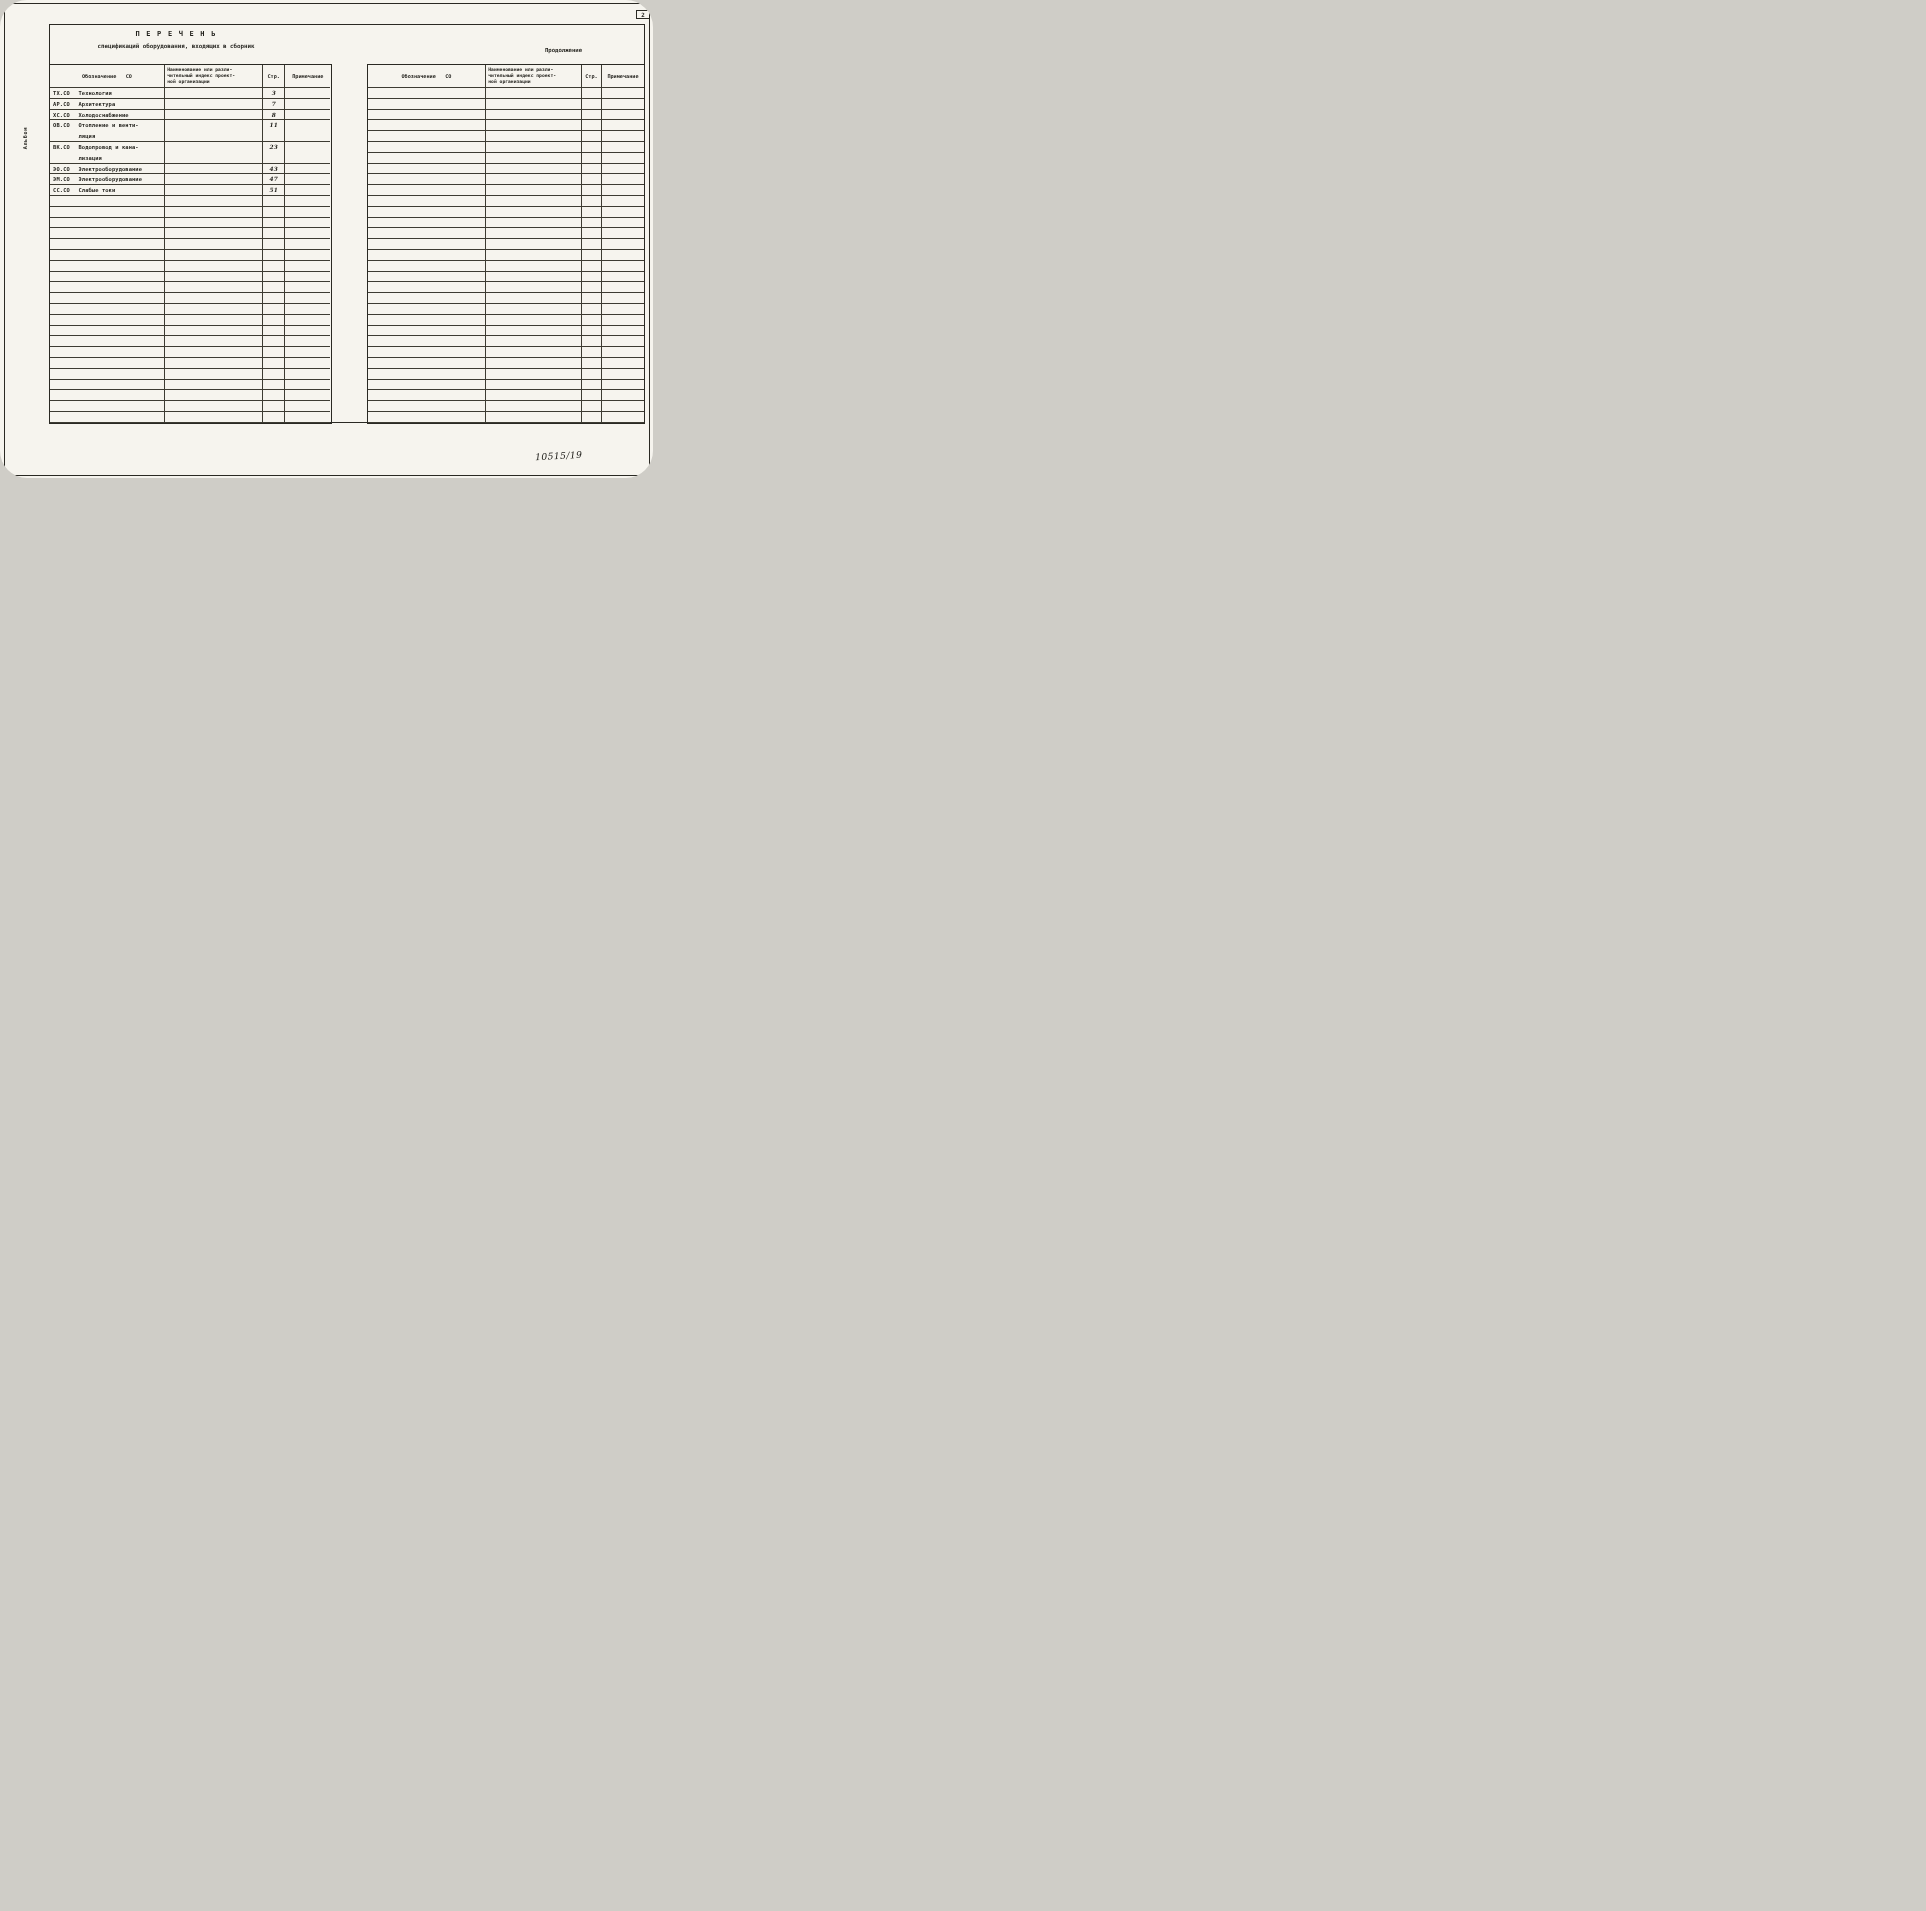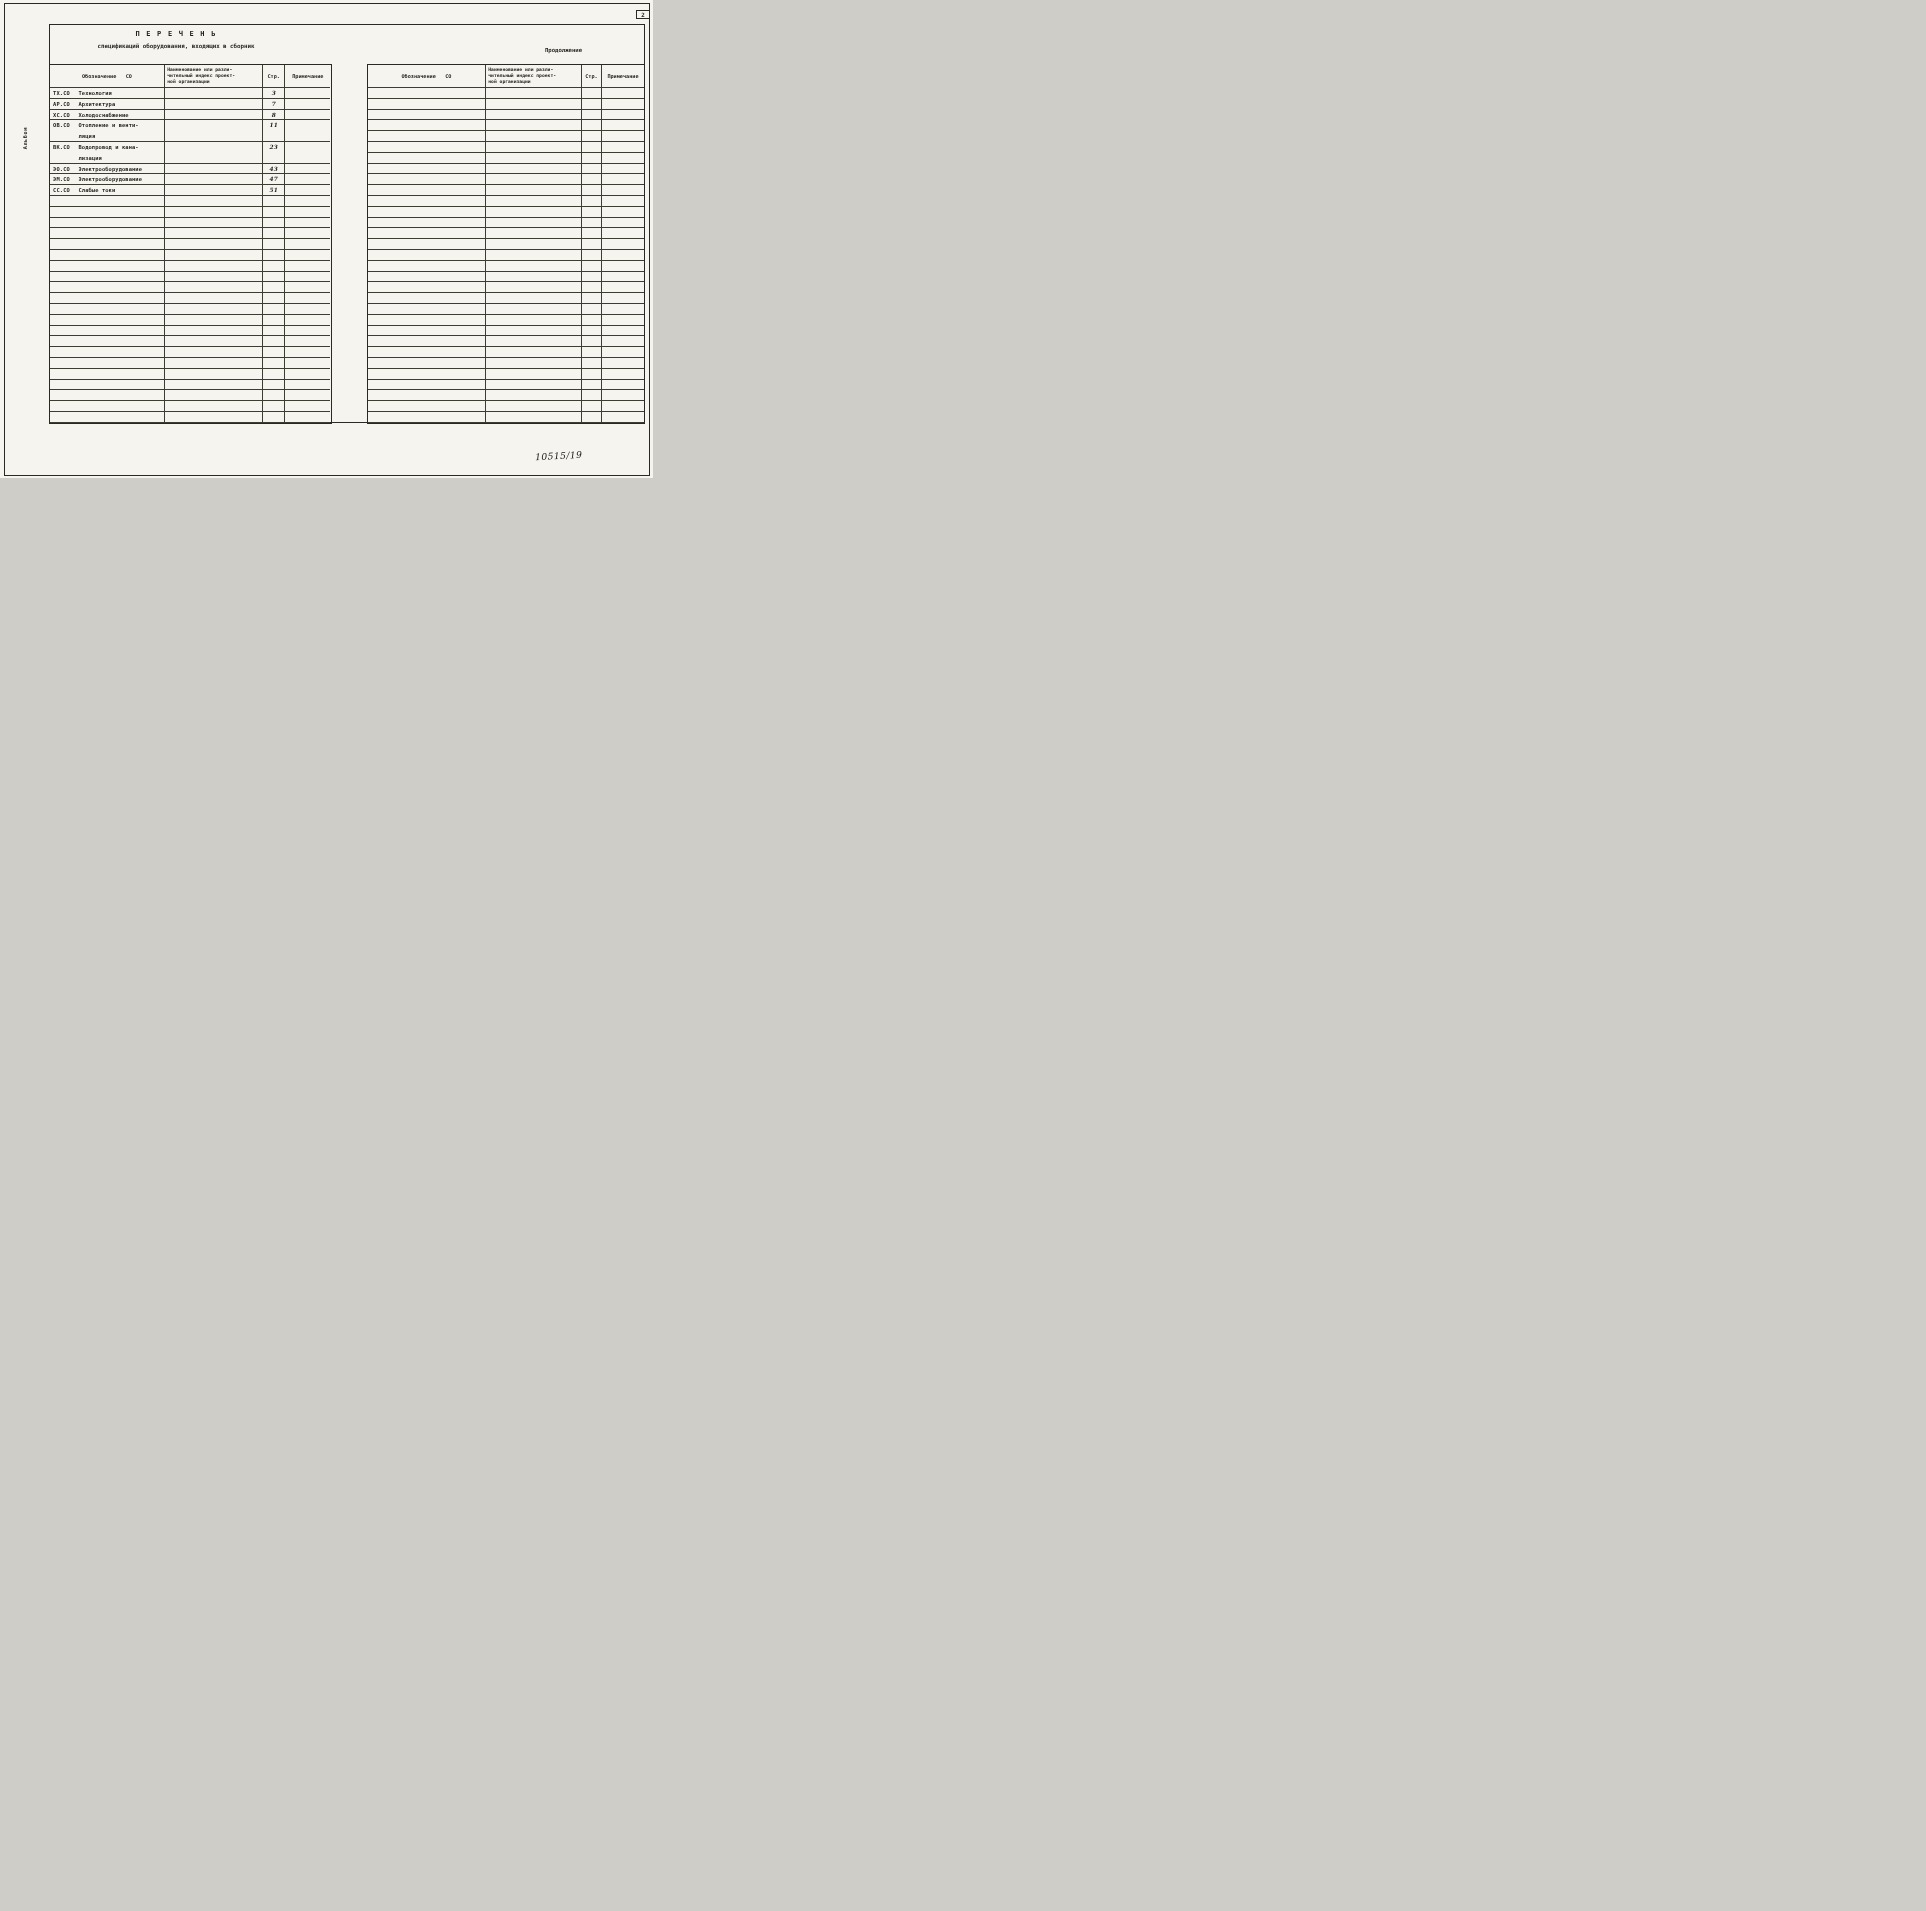--- a/index.html
+++ b/index.html
@@ -1,20 +1,20 @@
 <!DOCTYPE html>
 <html style="font-size:6.2px"><head>
 <meta charset="utf-8">
 <style>
   * { margin:0; padding:0; box-sizing:border-box; }
   html,body { background:#cfcdc7; }
   .page {
     position:relative; width:653px; height:478px;
     background:#f6f4ee; overflow:hidden;
-    font-family:"DejaVu Sans Mono", monospace; color:#201f1a;
+    font-family:"DejaVu Sans Mono", monospace; color:#201f1a;border-radius:27px;
   }
   .frame {
     position:absolute; left:3.5px; top:2.7px; width:646px; height:473px;
     border:0.8px solid #2a2923;
   }
   .sheetbox {
     position:absolute; left:636px; top:10px; width:14px; height:9.2px;
     border:0.8px solid #2a2923; display:flex; align-items:center; justify-content:center;
     font-size:5.8px; font-weight:bold; background:#f6f4ee;
   }

